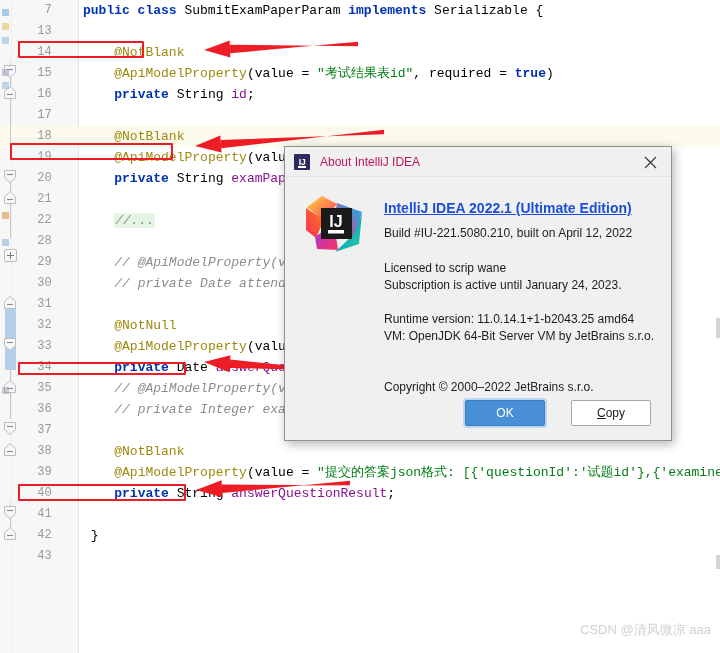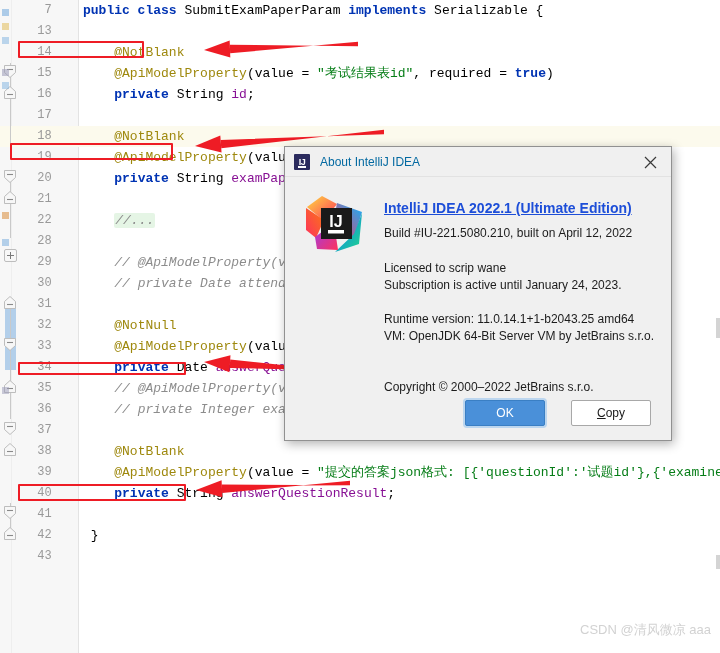--- a/index.html
+++ b/index.html
@@ -205,21 +205,21 @@
     position: absolute;
     left: 4px; bottom: 2px;
     width: 8px; height: 2px;
     background: #ffffff;
   }
   .dlg-title-text {
     position: absolute;
     left: 35px; top: 0;
     height: 30px;
     font: 12px/30px "Liberation Sans", sans-serif;
-    color: #0369a1;
+    color: #be185d;
   }
   .dlg-close {
     position: absolute;
     right: 0; top: 0;
     width: 42px; height: 30px;
     cursor: default;
   }
   .dlg-close svg { position: absolute; left: 15px; top: 9px; }
 
   .dlg-body {

